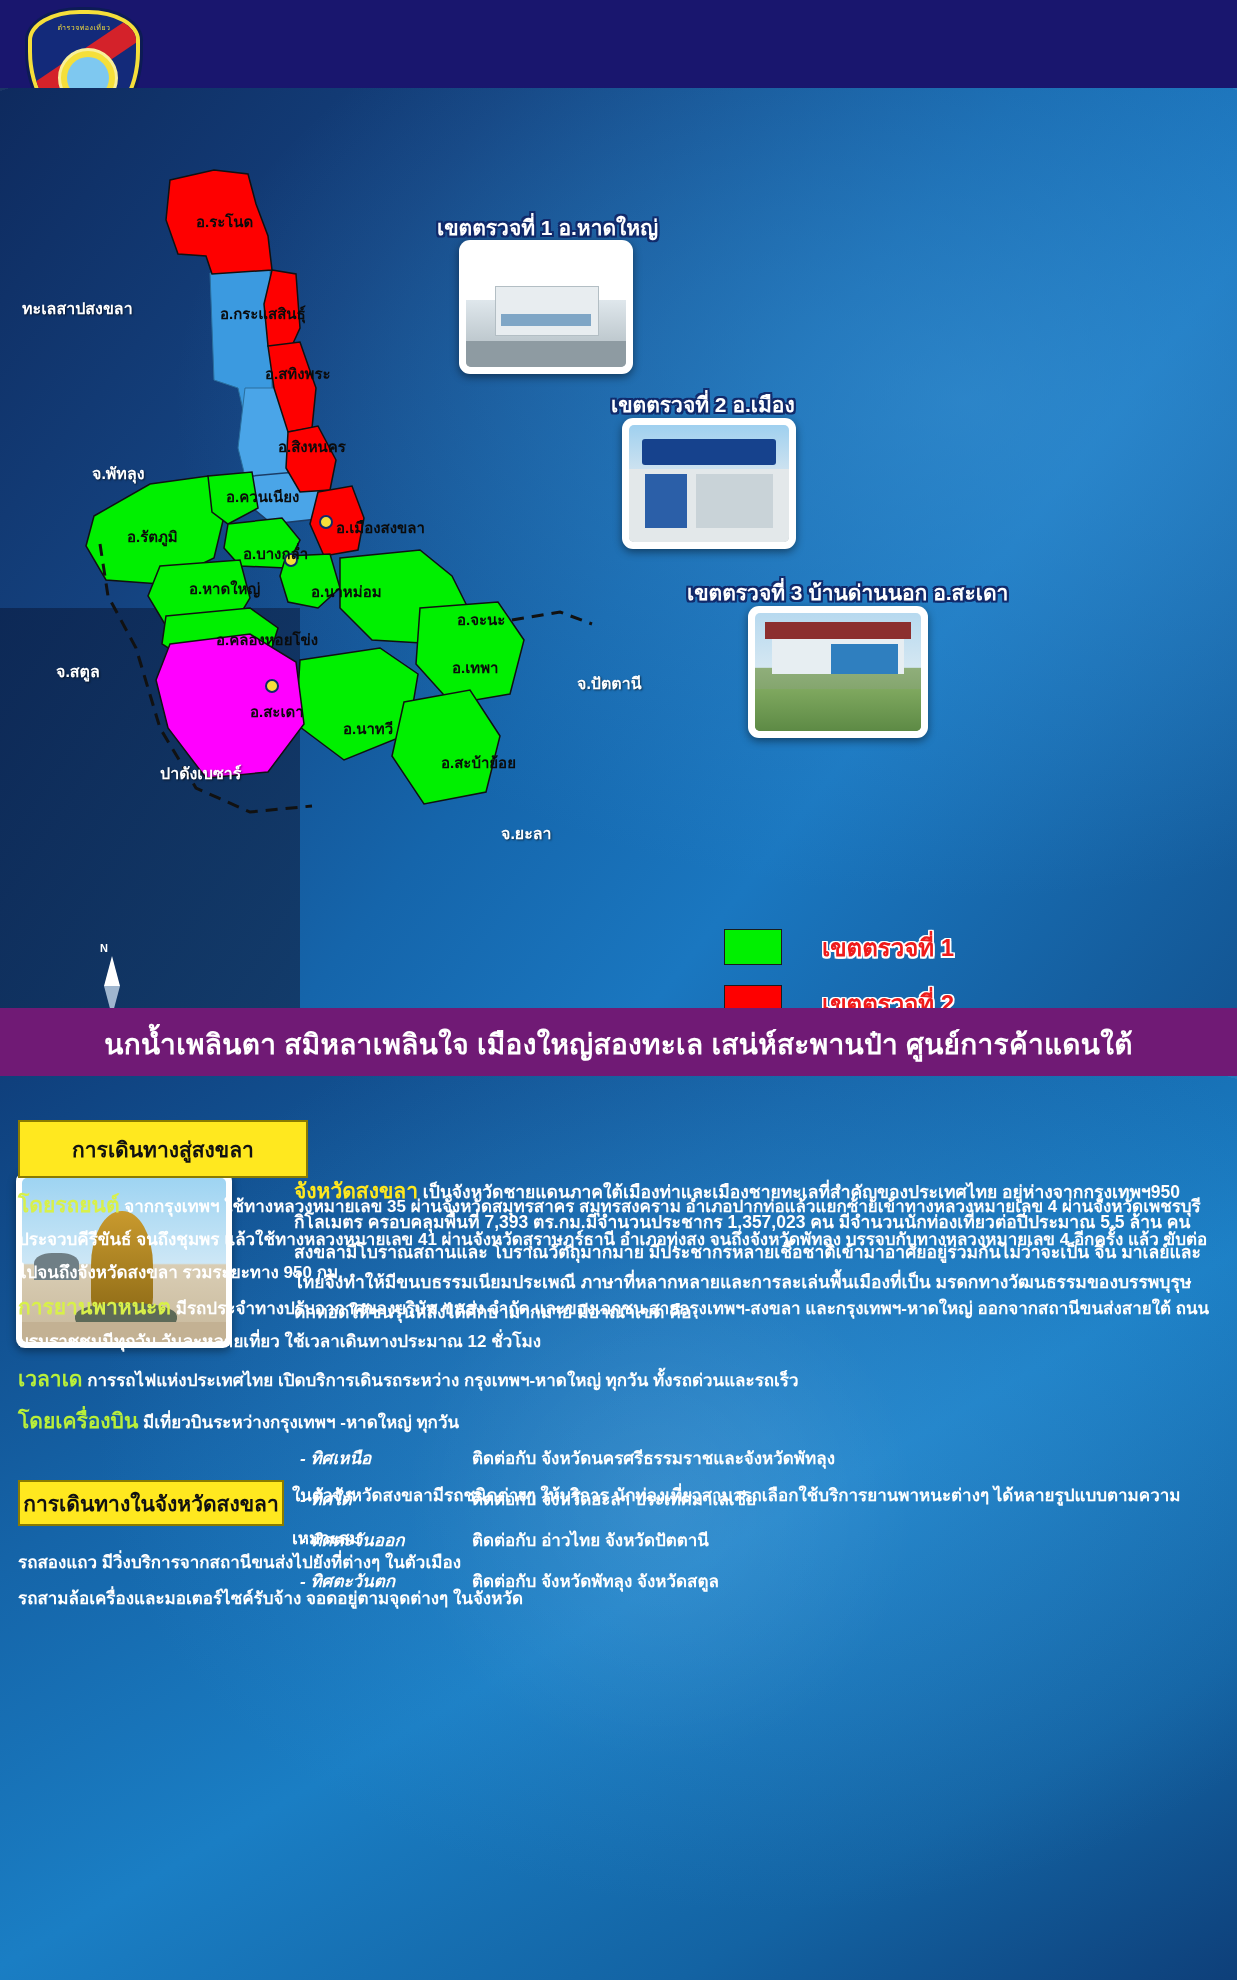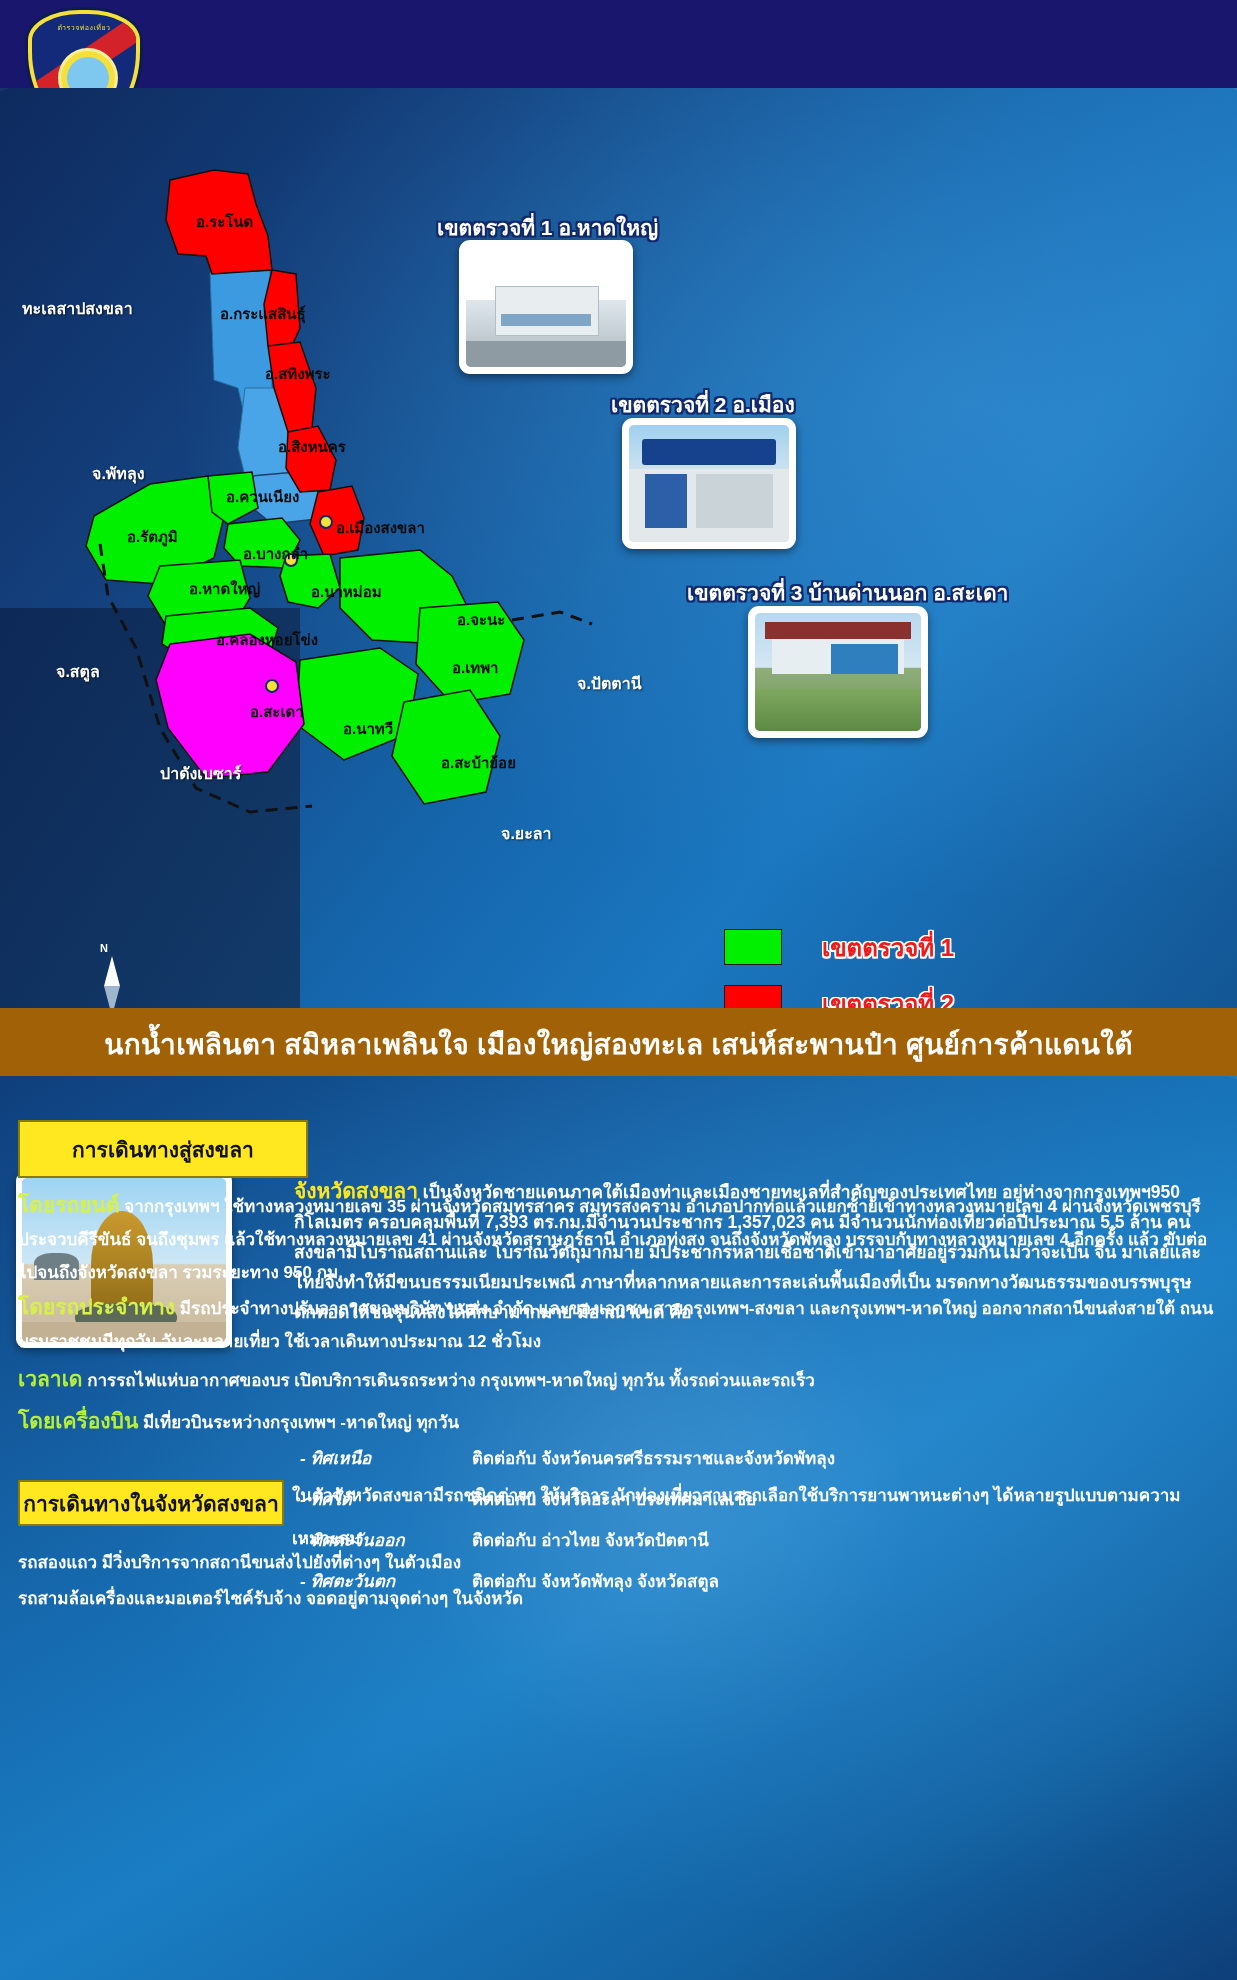--- a/index.html
+++ b/index.html
@@ -122,21 +122,21 @@
   }
   .compass-tail{
     position:absolute;left:12px;top:30px;width:0;height:0;
     border-left:8px solid transparent;border-right:8px solid transparent;
     border-top:30px solid #9fb6cf;
   }
 
   
   .slogan{
     position:absolute;left:0;top:1008px;width:1237px;height:84px;
-    background:#a16207;
+    background:#701a75;
   }
   .slogan-text{
     position:absolute;left:0;top:14px;width:1237px;text-align:center;
     font-size:28px;font-weight:bold;color:#ffffff;letter-spacing:.3px;
   }
 
   
   .bodypanel{
     position:absolute;left:0;top:1076px;width:1237px;height:904px;
     background:
@@ -360,27 +360,27 @@
   <div class="yellowbox" id="box-travel-to">
     <span>การเดินทางสู่สงขลา</span>
   </div>
 
   <div class="para" style="left:18px;top:1188px;width:1204px;">
     <span class="hl">โดยรถยนต์</span>
     <span>จากกรุงเทพฯ ใช้ทางหลวงหมายเลข 35 ผ่านจังหวัดสมุทรสาคร สมุทรสงคราม อำเภอปากท่อแล้วแยกซ้ายเข้าทางหลวงหมายเลข 4 ผ่านจังหวัดเพชรบุรี ประจวบคีรีขันธ์ จนถึงชุมพร แล้วใช้ทางหลวงหมายเลข 41 ผ่านจังหวัดสุราษฎร์ธานี อำเภอทุ่งสง จนถึงจังหวัดพัทลุง บรรจบกับทางหลวงหมายเลข 4 อีกครั้ง แล้ว ขับต่อไปจนถึงจังหวัดสงขลา รวมระยะทาง 950 กม.</span>
   </div>
 
   <div class="para" style="left:18px;top:1290px;width:1204px;">
-    <span class="hl">โดยรถประจำทาง</span>
+    <span class="hl">การยานพาหนะต</span>
     <span>มีรถประจำทางปรับอากาศของบริษัท ขนส่ง จำกัด และของเอกชน สายกรุงเทพฯ-สงขลา และกรุงเทพฯ-หาดใหญ่ ออกจากสถานีขนส่งสายใต้ ถนนบรมราชชนนีทุกวัน วันละหลายเที่ยว ใช้เวลาเดินทางประมาณ 12 ชั่วโมง</span>
   </div>
 
   <div class="para" style="left:18px;top:1362px;width:1204px;">
     <span class="hl-green">เวลาเด</span>
-    <span>การรถไฟแห่บอากาศของบร เปิดบริการเดินรถระหว่าง กรุงเทพฯ-หาดใหญ่ ทุกวัน ทั้งรถด่วนและรถเร็ว</span>
+    <span>การรถไฟแห่งประเทศไทย เปิดบริการเดินรถระหว่าง กรุงเทพฯ-หาดใหญ่ ทุกวัน ทั้งรถด่วนและรถเร็ว</span>
   </div>
 
   <div class="para" style="left:18px;top:1404px;width:1204px;">
     <span class="hl-green">โดยเครื่องบิน</span>
     <span>มีเที่ยวบินระหว่างกรุงเทพฯ -หาดใหญ่ ทุกวัน</span>
   </div>
 
   <div class="yellowbox" id="box-travel-in">
     <span>การเดินทางในจังหวัดสงขลา</span>
   </div>

